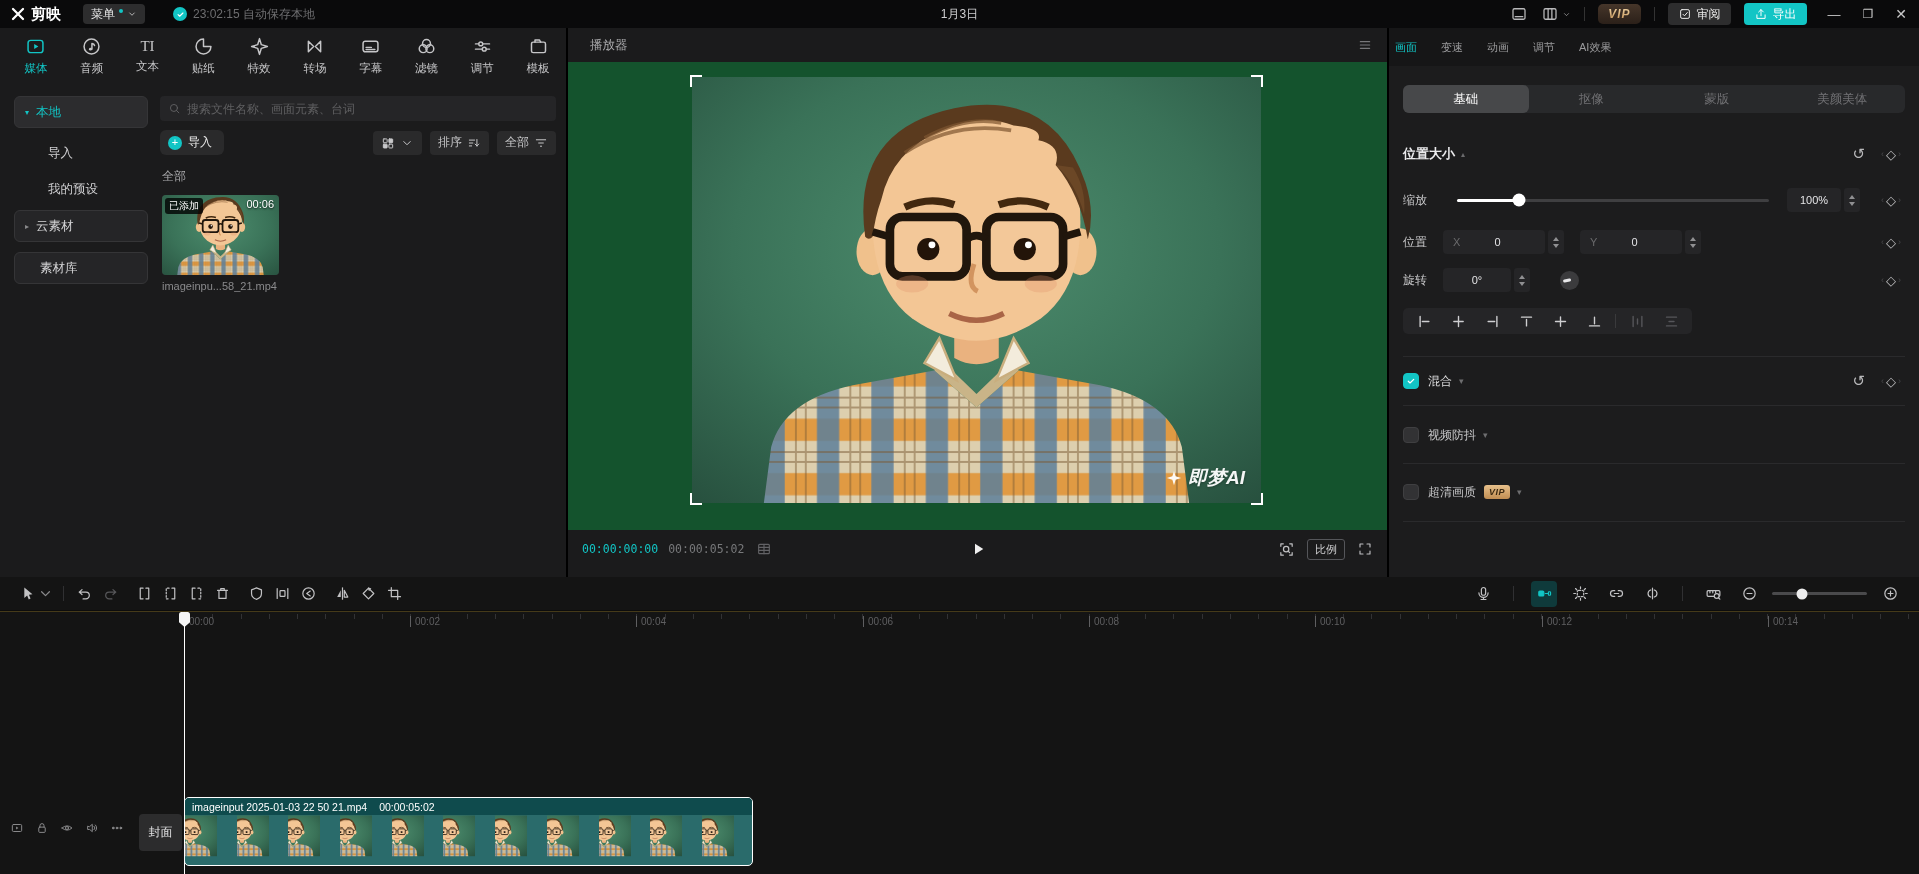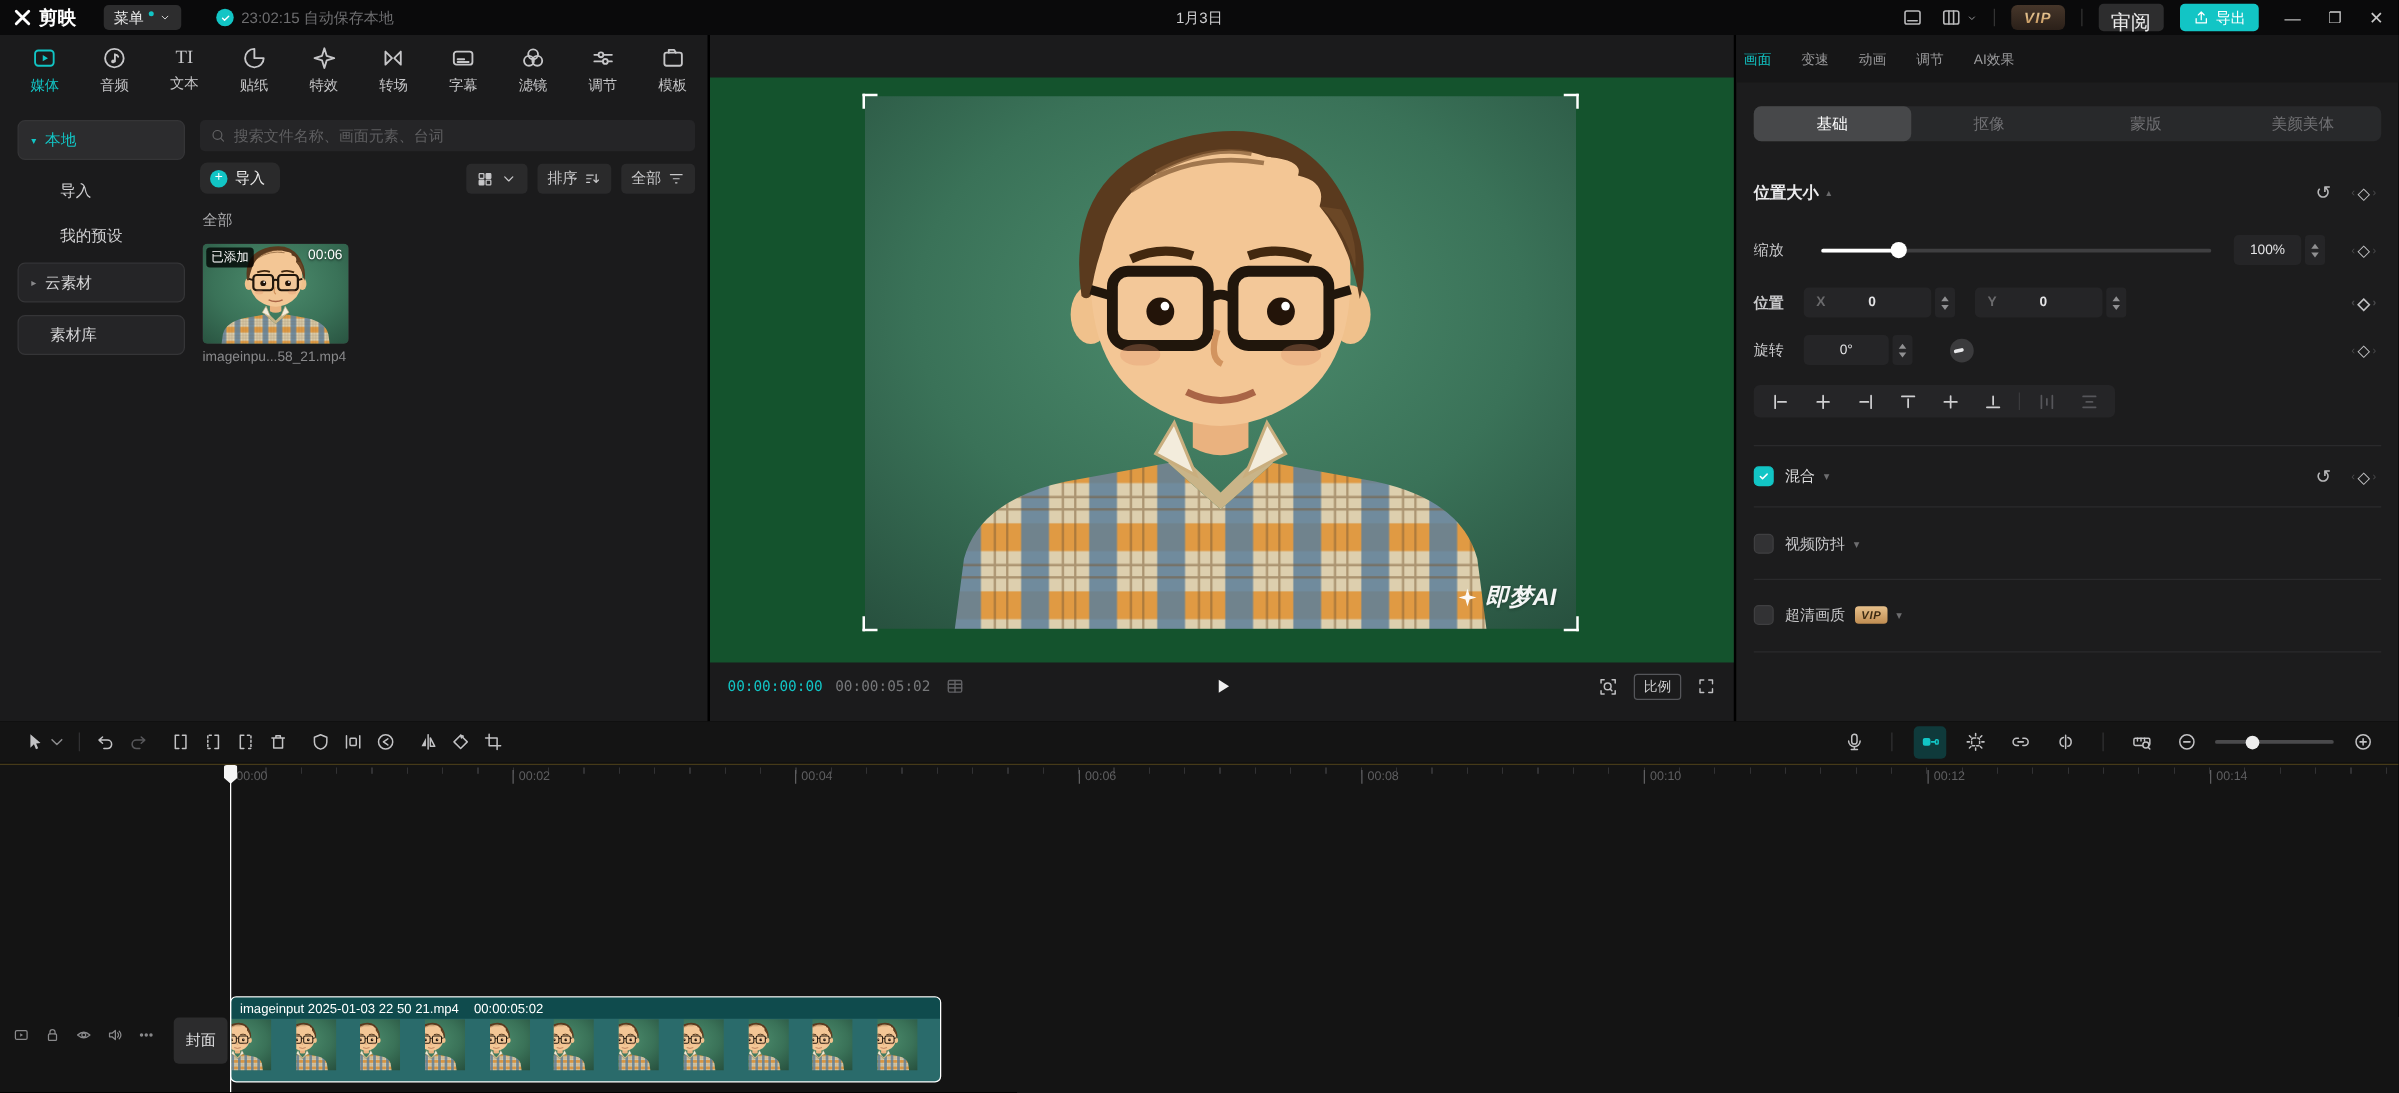--- a/index.html
+++ b/index.html
@@ -16,21 +16,21 @@
   .app-logo{display:flex;align-items:center;gap:5px;color:#fff;font-weight:bold;font-size:15px;}
   .menu-btn{display:flex;align-items:center;gap:4px;background:#2d2d2e;border-radius:4px;height:20px;padding:0 8px;font-size:12px;color:#e8e8e8;margin-left:12px;}
   .menu-dot{width:4px;height:4px;border-radius:50%;background:var(--color-accent,#12c5c5);margin-top:-7px;}
   .autosave{display:flex;align-items:center;gap:6px;font-size:12px;color:#6e6e70;margin-left:18px;}
   .check-circle{width:14px;height:14px;border-radius:50%;background:var(--color-accent,#12c5c5);color:#fff;display:flex;align-items:center;justify-content:center;}
   .tb-date{position:absolute;left:50%;transform:translateX(-50%);font-size:12px;color:#cfcfd1;}
   .tb-right{margin-left:auto;display:flex;align-items:center;gap:13px;padding-right:12px;color:#b9b9bb;}
   .tb-divider{width:1px;height:14px;background:#333;}
   .vip-badge{background:linear-gradient(180deg,#46362a,#2b2019);border-radius:5px;height:20px;padding:0 10px;display:flex;align-items:center;}
   .vip-badge span{font-weight:bold;font-style:italic;font-size:12px;background:linear-gradient(180deg,#f2d7a8,#c08d52);-webkit-background-clip:text;background-clip:text;color:transparent;letter-spacing:1px;}
-  .review-btn{display:flex;align-items:center;gap:5px;background:#2d2d2e;border-radius:4px;height:22px;padding:0 10px;font-size:16px;color:#ececec;flex-direction:column;}
+  .review-btn{display:flex;align-items:center;gap:5px;background:#2d2d2e;border-radius:4px;height:22px;padding:0 10px;font-size:12px;color:#ececec;}
   .export-btn{display:flex;align-items:center;gap:5px;background:var(--color-accent,#12c5c5);border-radius:4px;height:22px;padding:0 10px;font-size:12px;color:#fff;}
   .win-ctl{display:flex;align-items:center;gap:22px;margin-left:8px;color:#c9c9c9;}
 
   
   .media-panel{position:absolute;left:0;top:28px;width:566px;height:549px;background:#1b1b1c;}
   .player-panel{position:absolute;left:568px;top:28px;width:819px;height:549px;background:#1b1b1c;}
   .props-panel{position:absolute;left:1389px;top:28px;width:530px;height:549px;background:#1c1c1d;overflow:hidden;}
 
   
   .media-tabs{display:flex;padding-left:8px;height:56px;}
@@ -607,20 +607,26 @@
             </svg>
           <span class="thumb-badge">已添加</span>
           <span class="thumb-dur">00:06</span>
         </div>
         <div class="thumb-name">imageinpu...58_21.mp4</div>
       </div>
     </div>
   </div>
 
   <div class="player-panel">
+    <div class="player-header">
+      <span class="player-title">播放器</span>
+      <svg class="ico player-menu" width="16" height="16">
+          <use href="#i-menu"></use>
+        </svg>
+    </div>
     <div class="player-canvas">
       <div class="canvas-img">
         <svg viewBox="0 0 460 346" preserveAspectRatio="xMidYMid slice">
             <use href="#char-art"></use>
           </svg>
         <div class="corner tl"></div>
         <div class="corner tr"></div>
         <div class="corner bl"></div>
         <div class="corner br"></div>
         <div class="watermark">
@@ -686,21 +692,21 @@
       <div class="stepper">
           <i class="up"></i>
           <i class="down"></i>
         </div>
       <div class="row-icons">
           <span class="kf"><span class="side">‹</span>◇<span class="side">›</span></span>
         </div>
     </div>
 
 
-    <div class="prow" style="margin-top:18px;height:24px;font-weight:bold;">
+    <div class="prow" style="margin-top:18px;height:24px;">
       <span class="plabel" style="width:40px;">位置</span>
       <div class="xybox">
         <span class="axis">X</span>
         <span class="val">0</span>
       </div>
       <div class="stepper">
           <i class="up"></i>
           <i class="down"></i>
         </div>
       <div class="xybox" style="margin-left:16px;">

